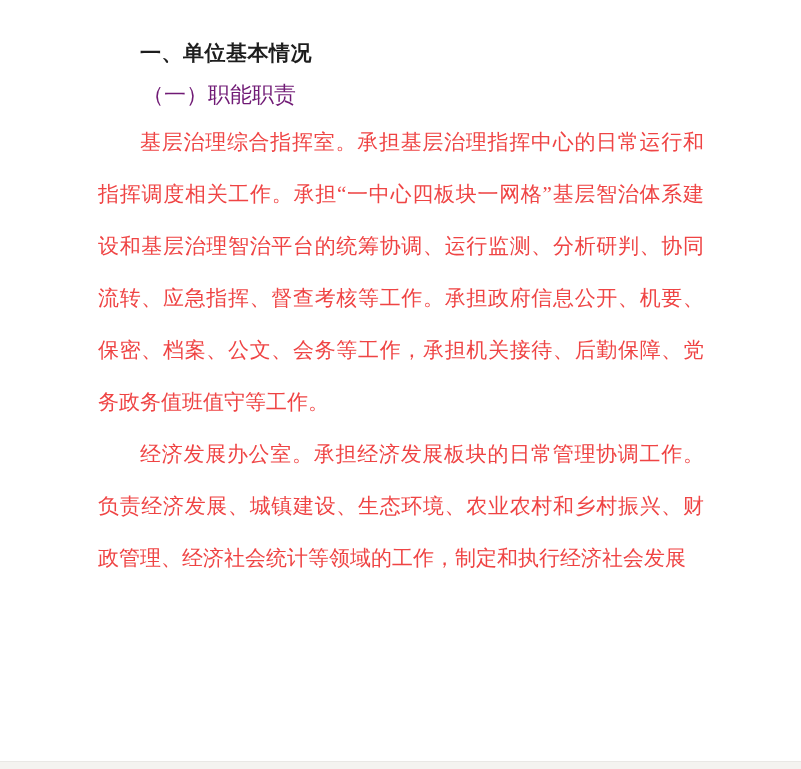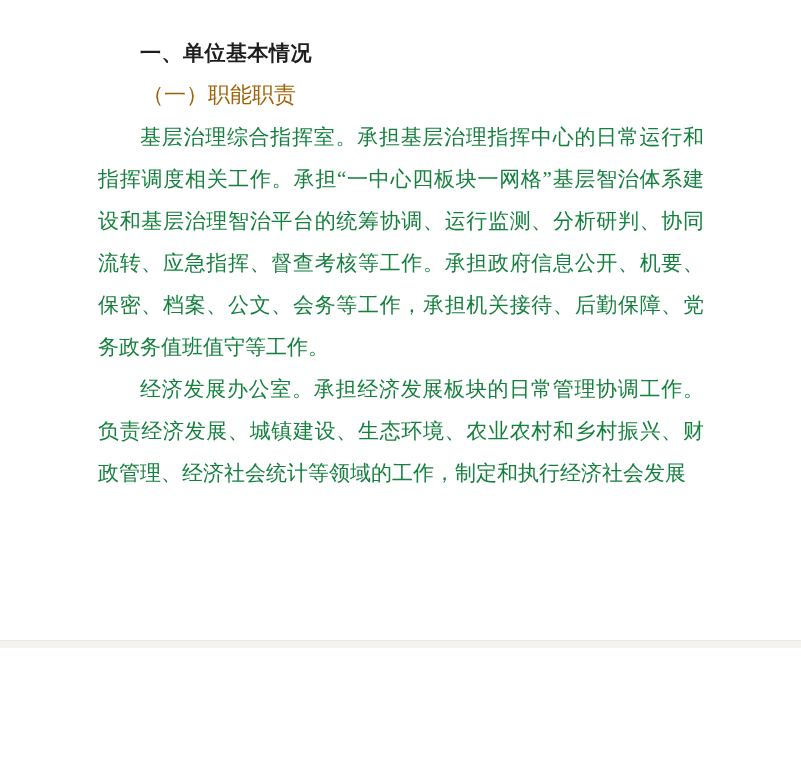--- a/index.html
+++ b/index.html
@@ -9,21 +9,21 @@
   }
   body {
     width: 801px;
     height: 769px;
     overflow: hidden;
     font-family: "Liberation Serif", serif;
   }
   .page {
     position: relative;
     width: 801px;
-    height: 648px;
+    height: 769px;
     background: #ffffff;
     overflow: hidden;
   }
   .content {
     position: absolute;
     left: 98px;
     top: 32px;
     width: 606px;
   }
   .section-heading {
@@ -33,31 +33,31 @@
     color: #1d1d1d;
     line-height: 42px;
     margin: 0;
     text-indent: 2em;
     letter-spacing: 0.5px;
   }
   .subsection-heading {
     font-family: "Liberation Serif", serif;
     font-size: 22px;
     font-weight: normal;
-    color: #a16207;
+    color: #701a75;
     line-height: 42px;
     margin: 0;
     text-indent: 2em;
   }
   .body-paragraph {
     font-family: "Liberation Serif", serif;
     font-size: 21px;
     font-weight: normal;
-    color: #15803d;
-    line-height: 42px;
+    color: #ef4444;
+    line-height: 52px;
     margin: 0;
     text-indent: 2em;
     text-align: justify;
     text-justify: inter-character;
     line-break: strict;
   }
   .bottom-strip {
     position: absolute;
     left: 0;
     bottom: 0;

